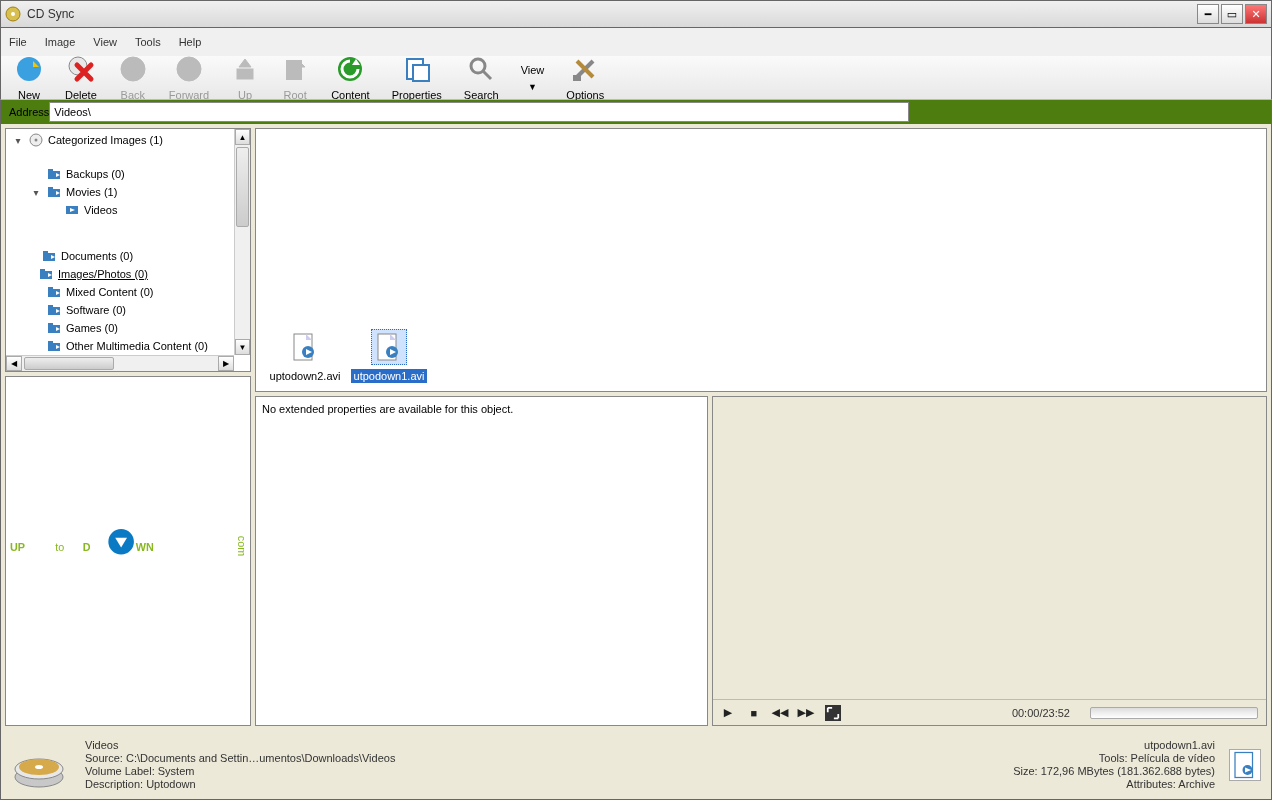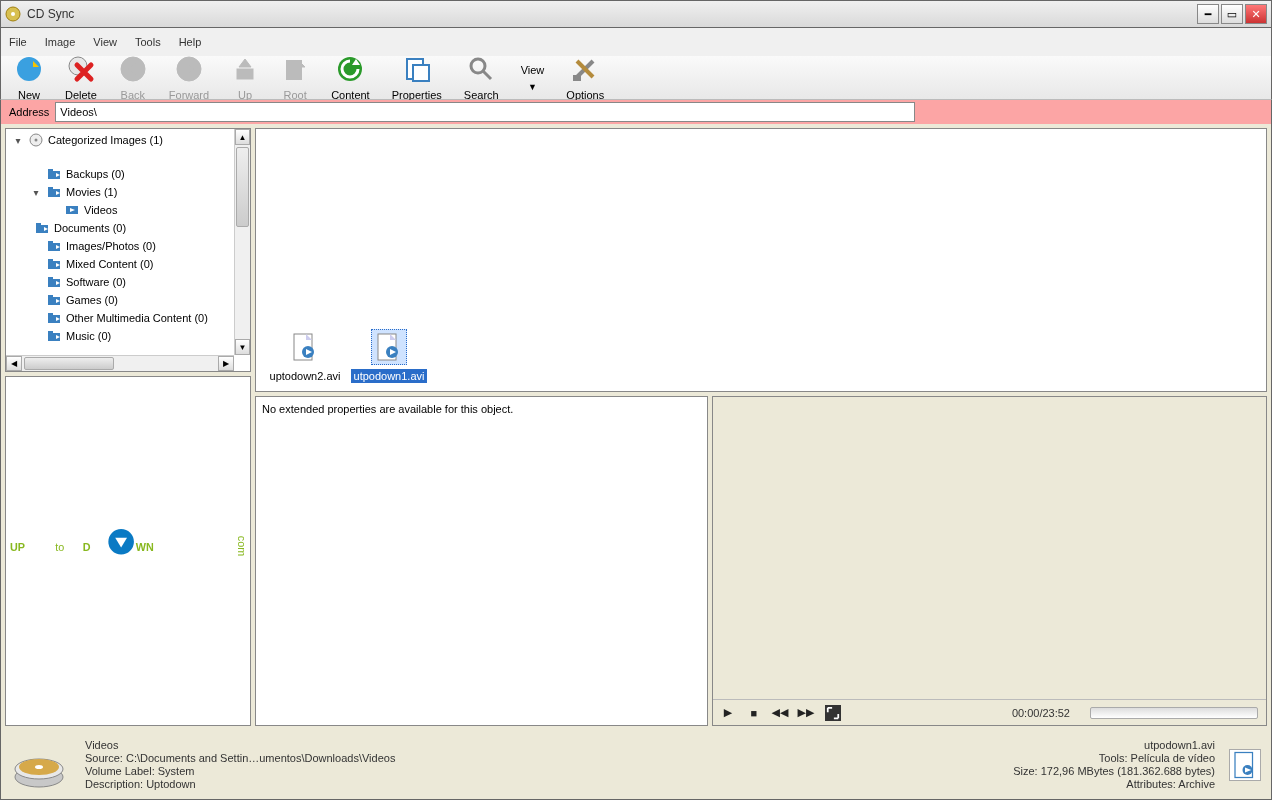--- a/index.html
+++ b/index.html
@@ -9,21 +9,21 @@
 .titlebar .title { flex: 1; font-size: 12px; color: #333; }
 .titlebar .winbtn { width: 22px; height: 20px; margin-left: 2px; border: 1px solid #888; background: linear-gradient(#fff,#ddd); display: flex; align-items: center; justify-content: center; font-size: 11px; cursor: pointer; }
 .titlebar .winbtn.close { background: linear-gradient(#f77,#c33); color: #fff; }
 .menubar { height: 28px; background: #f0f0f0; border-left: 1px solid #666; border-right: 1px solid #666; display: flex; align-items: center; padding: 0 8px; gap: 18px; }
 .menubar span { color: #333; cursor: pointer; }
 .toolbar { height: 44px; background: linear-gradient(#fafafa,#e8e8e8); border-left: 1px solid #666; border-right: 1px solid #666; border-bottom: 1px solid #bbb; display: flex; align-items: center; padding: 0 4px; gap: 2px; }
 .tbtn { display: flex; align-items: center; gap: 6px; padding: 4px 10px; cursor: pointer; border-radius: 3px; flex-direction: column; }
 .tbtn .ico { width: 28px; height: 28px; display: flex; align-items: center; justify-content: center; }
 .tbtn.disabled { color: #999; cursor: default; }
 .tbtn.disabled .ico svg * { fill: #bbb !important; stroke: #bbb !important; }
-.addrbar { height: 24px; background: #fca5a5; border-left: 1px solid #666; border-right: 1px solid #666; display: flex; align-items: center; padding: 0 8px; gap: 6px; }
+.addrbar { height: 24px; background: #4d7c0f; border-left: 1px solid #666; border-right: 1px solid #666; display: flex; align-items: center; padding: 0 8px; gap: 0; }
 .addrbar input { flex: 0 0 860px; border: 1px solid #888; height: 20px; padding: 0 4px; font-size: 11px; }
 .workspace { flex: 1; display: flex; border-left: 1px solid #666; border-right: 1px solid #666; padding: 4px; gap: 4px; background: #ece9d8; }
 .leftcol { width: 246px; display: flex; flex-direction: column; gap: 4px; }
 .tree-panel { height: 244px; border: 1px solid #888; background: #fff; position: relative; overflow: hidden; }
 .tree-body { position: absolute; inset: 0 16px 16px 0; overflow: hidden; padding: 2px 0; }
 .tree-row { display: flex; align-items: center; height: 18px; padding-left: 4px; white-space: nowrap; cursor: pointer; }
 .tree-row .expander { width: 12px; text-align: center; color: #555; font-size: 10px; }
 .tree-row .ticon { width: 16px; height: 16px; margin: 0 4px; display: flex; align-items: center; justify-content: center; }
 .tree-row .tlabel { color: #000; }
 .vscroll { position: absolute; right: 0; top: 0; bottom: 16px; width: 16px; background: #f0f0f0; border-left: 1px solid #ccc; }
@@ -226,32 +226,32 @@
           <div class="tree-row" style="padding-left: 42px;">
             <span class="expander"></span>
             <span class="ticon">
               <svg width="14" height="14" viewBox="0 0 14 14">
                 <rect x="1" y="3" width="12" height="8" fill="#3a80c0"></rect>
                 <path d="M5 5 L10 7 L5 9 z" fill="#fff"></path>
               </svg>
             </span>
             <span class="tlabel">Videos</span>
           </div>
-          <div class="tree-row" style="padding-left: 12px;">
+          <div class="tree-row" style="padding-left: 19px; margin-top: 28px;">
             <span class="expander"></span>
             <span class="ticon">
               <svg width="14" height="14" viewBox="0 0 14 14">
                 <rect x="1" y="4" width="12" height="8" fill="#3a80c0"></rect>
                 <rect x="1" y="2" width="5" height="3" fill="#3a80c0"></rect>
                 <path d="M9 6 L13 8 L9 10 z" fill="#fff"></path>
               </svg>
             </span>
             <span class="tlabel">Documents (0)</span>
           </div>
-          <div class="tree-row" style="padding-left: 24px;">
+          <div class="tree-row" style="padding-left: 16px; text-decoration: underline;">
             <span class="expander"></span>
             <span class="ticon">
               <svg width="14" height="14" viewBox="0 0 14 14">
                 <rect x="1" y="4" width="12" height="8" fill="#3a80c0"></rect>
                 <rect x="1" y="2" width="5" height="3" fill="#3a80c0"></rect>
                 <path d="M9 6 L13 8 L9 10 z" fill="#fff"></path>
               </svg>
             </span>
             <span class="tlabel">Images/Photos (0)</span>
           </div>

